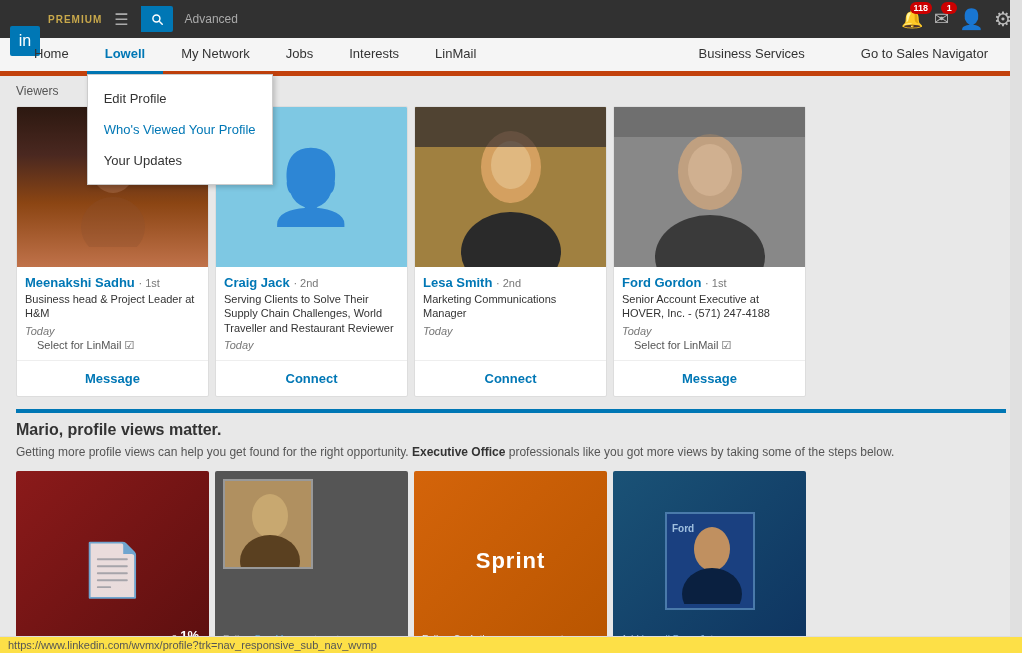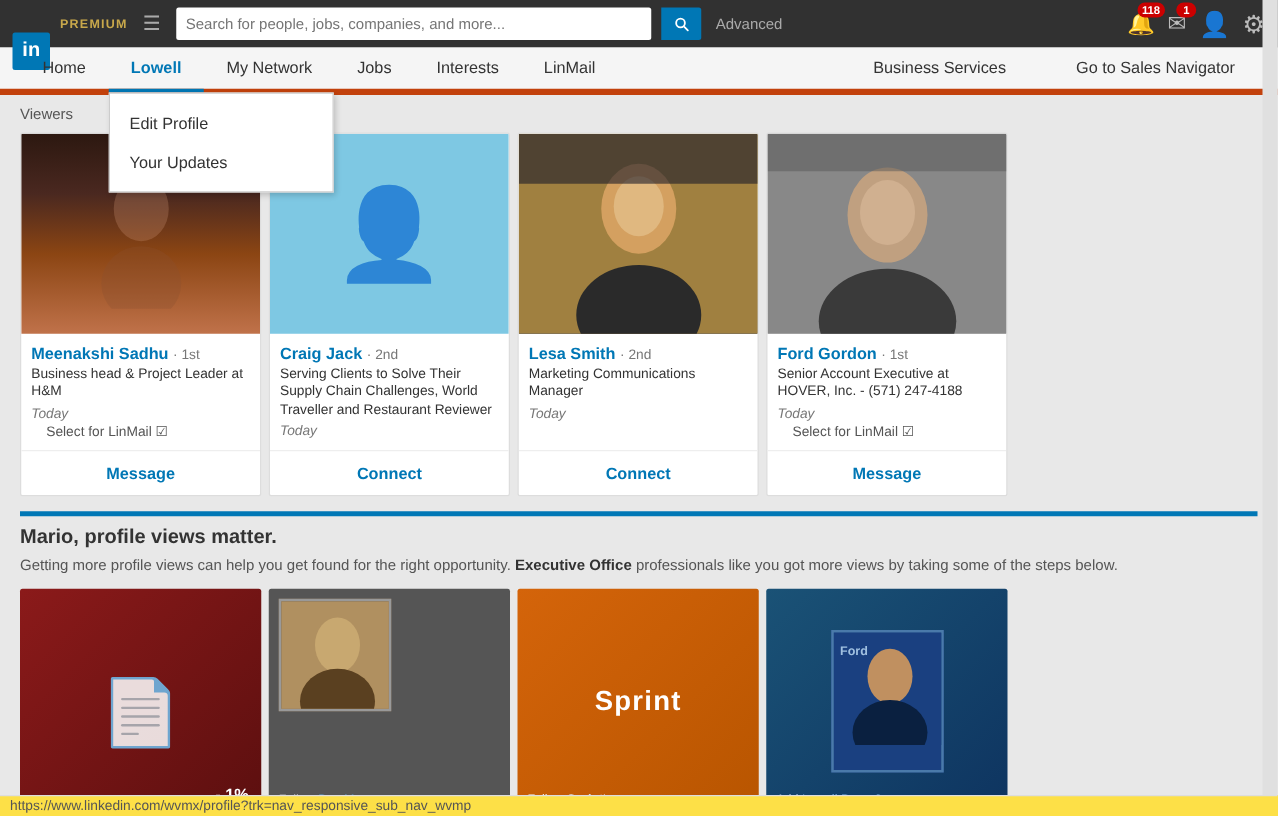--- a/index.html
+++ b/index.html
@@ -4,21 +4,21 @@
   <style>
     * { box-sizing: border-box; margin: 0; padding: 0; }
     body { font-family: Arial, sans-serif; font-size: 13px; background: #e8e8e8; width: 1022px; min-height: 653px; overflow: hidden; }
 
     
     .top-nav {
       display: flex; align-items: center; background: #313131; height: 38px; padding: 0 10px; gap: 8px;
     }
     .linkedin-logo {
       width: 30px; height: 30px; background: #0077b5; display: flex; align-items: center; justify-content: center;
-      color: white; font-weight: 700; font-size: 16px; border-radius: 2px; flex-shrink: 0; margin-top: 43px;
+      color: white; font-weight: 400; font-size: 16px; border-radius: 2px; flex-shrink: 0; margin-top: 43px;
     }
     .premium-badge {
       color: #c8a84b; font-size: 10px; letter-spacing: 1px; font-weight: bold; flex-shrink: 0;
     }
     .hamburger-icon { color: #aaa; font-size: 16px; padding: 0 4px; cursor: pointer; }
     .search-bar {
       flex: 1; max-width: 380px; height: 26px; border: none; border-radius: 2px;
       padding: 0 8px; font-size: 12px; color: #555; outline: none;
     }
     .search-btn {
@@ -136,21 +136,20 @@
       position: relative;
     }
   </style>
 </head>
 <body>
 
 <div class="top-nav">
   <div class="linkedin-logo">in</div>
   <span class="premium-badge">PREMIUM</span>
   <span class="hamburger-icon">☰</span>
-  <input class="search-bar" type="text" placeholder="Search for people, jobs, companies, and more..." style="">
   <button class="search-btn">
     <svg width="14" height="14" viewBox="0 0 24 24">
         <path d="M21 21l-4.35-4.35M17 11A6 6 0 1 1 5 11a6 6 0 0 1 12 0z" stroke="white" stroke-width="2.5" fill="none" stroke-linecap="round"></path>
       </svg>
   </button>
   <a class="advanced-link">Advanced</a>
   <div class="top-nav-right">
     <button class="notif-btn">
       <span>🔔</span>
       <span class="notif-badge">118</span>
@@ -168,20 +167,21 @@
   </div>
 </div>
 
 <div class="second-nav">
   <div class="nav-item">Home</div>
 
   <div class="profile-dropdown-container">
     <div class="nav-item active">Lowell</div>
     <div class="dropdown-menu">
       <div class="dropdown-item">Edit Profile</div>
+      <div class="dropdown-item highlighted">Who's Viewed Your Profile</div>
       <div class="dropdown-item">Your Updates</div>
     </div>
   </div>
 
   <div class="nav-item">My Network</div>
   <div class="nav-item">Jobs</div>
   <div class="nav-item">Interests</div>
   <div class="nav-item">LinMail</div>
   <div class="nav-right">
     <div class="nav-item">Business Services</div>
@@ -292,21 +292,21 @@
         </div>
         <div style="position:absolute;bottom:6px;left:8px;right:8px;color:#aaa;font-size:10px;">Follow <span style="color:#5ba0d0;">Ben Mangan</span> to get</div>
       </div>
 
       <div class="promo-card promo-card-3">
         <div style="color:white;font-size:22px;font-weight:bold;letter-spacing:1px;">Sprint</div>
         <div style="position:absolute;bottom:6px;left:8px;right:8px;color:#eee;font-size:10px;">Follow <span style="color:#ddd;font-weight:bold;">Sprint</span>'s company page to</div>
       </div>
 
       <div class="promo-card promo-card-4">
-        <div style="width:90px;height:114px;background:#1a4080;margin:21px;border:2px solid #4a7aaa;overflow:hidden;">
+        <div style="width:90px;height:98px;background:#1a4080;margin:21px;border:2px solid #4a7aaa;overflow:hidden;">
           <svg width="90" height="90" viewBox="0 0 90 90">
             <rect width="90" height="90" fill="#1a4080"></rect>
             <ellipse cx="45" cy="35" rx="18" ry="22" fill="#c09060"></ellipse>
             <ellipse cx="45" cy="80" rx="30" ry="26" fill="#0a2040"></ellipse>
             <text x="5" y="18" fill="#a0c0e0" font-size="10" font-weight="bold">Ford</text>
           </svg>
         </div>
         <div style="position:absolute;bottom:6px;left:8px;right:8px;color:#aac0e0;font-size:10px;">Add <span style="color:#7ab0e0;">Lowell Perry Jr</span> to grow your</div>
       </div>
 

